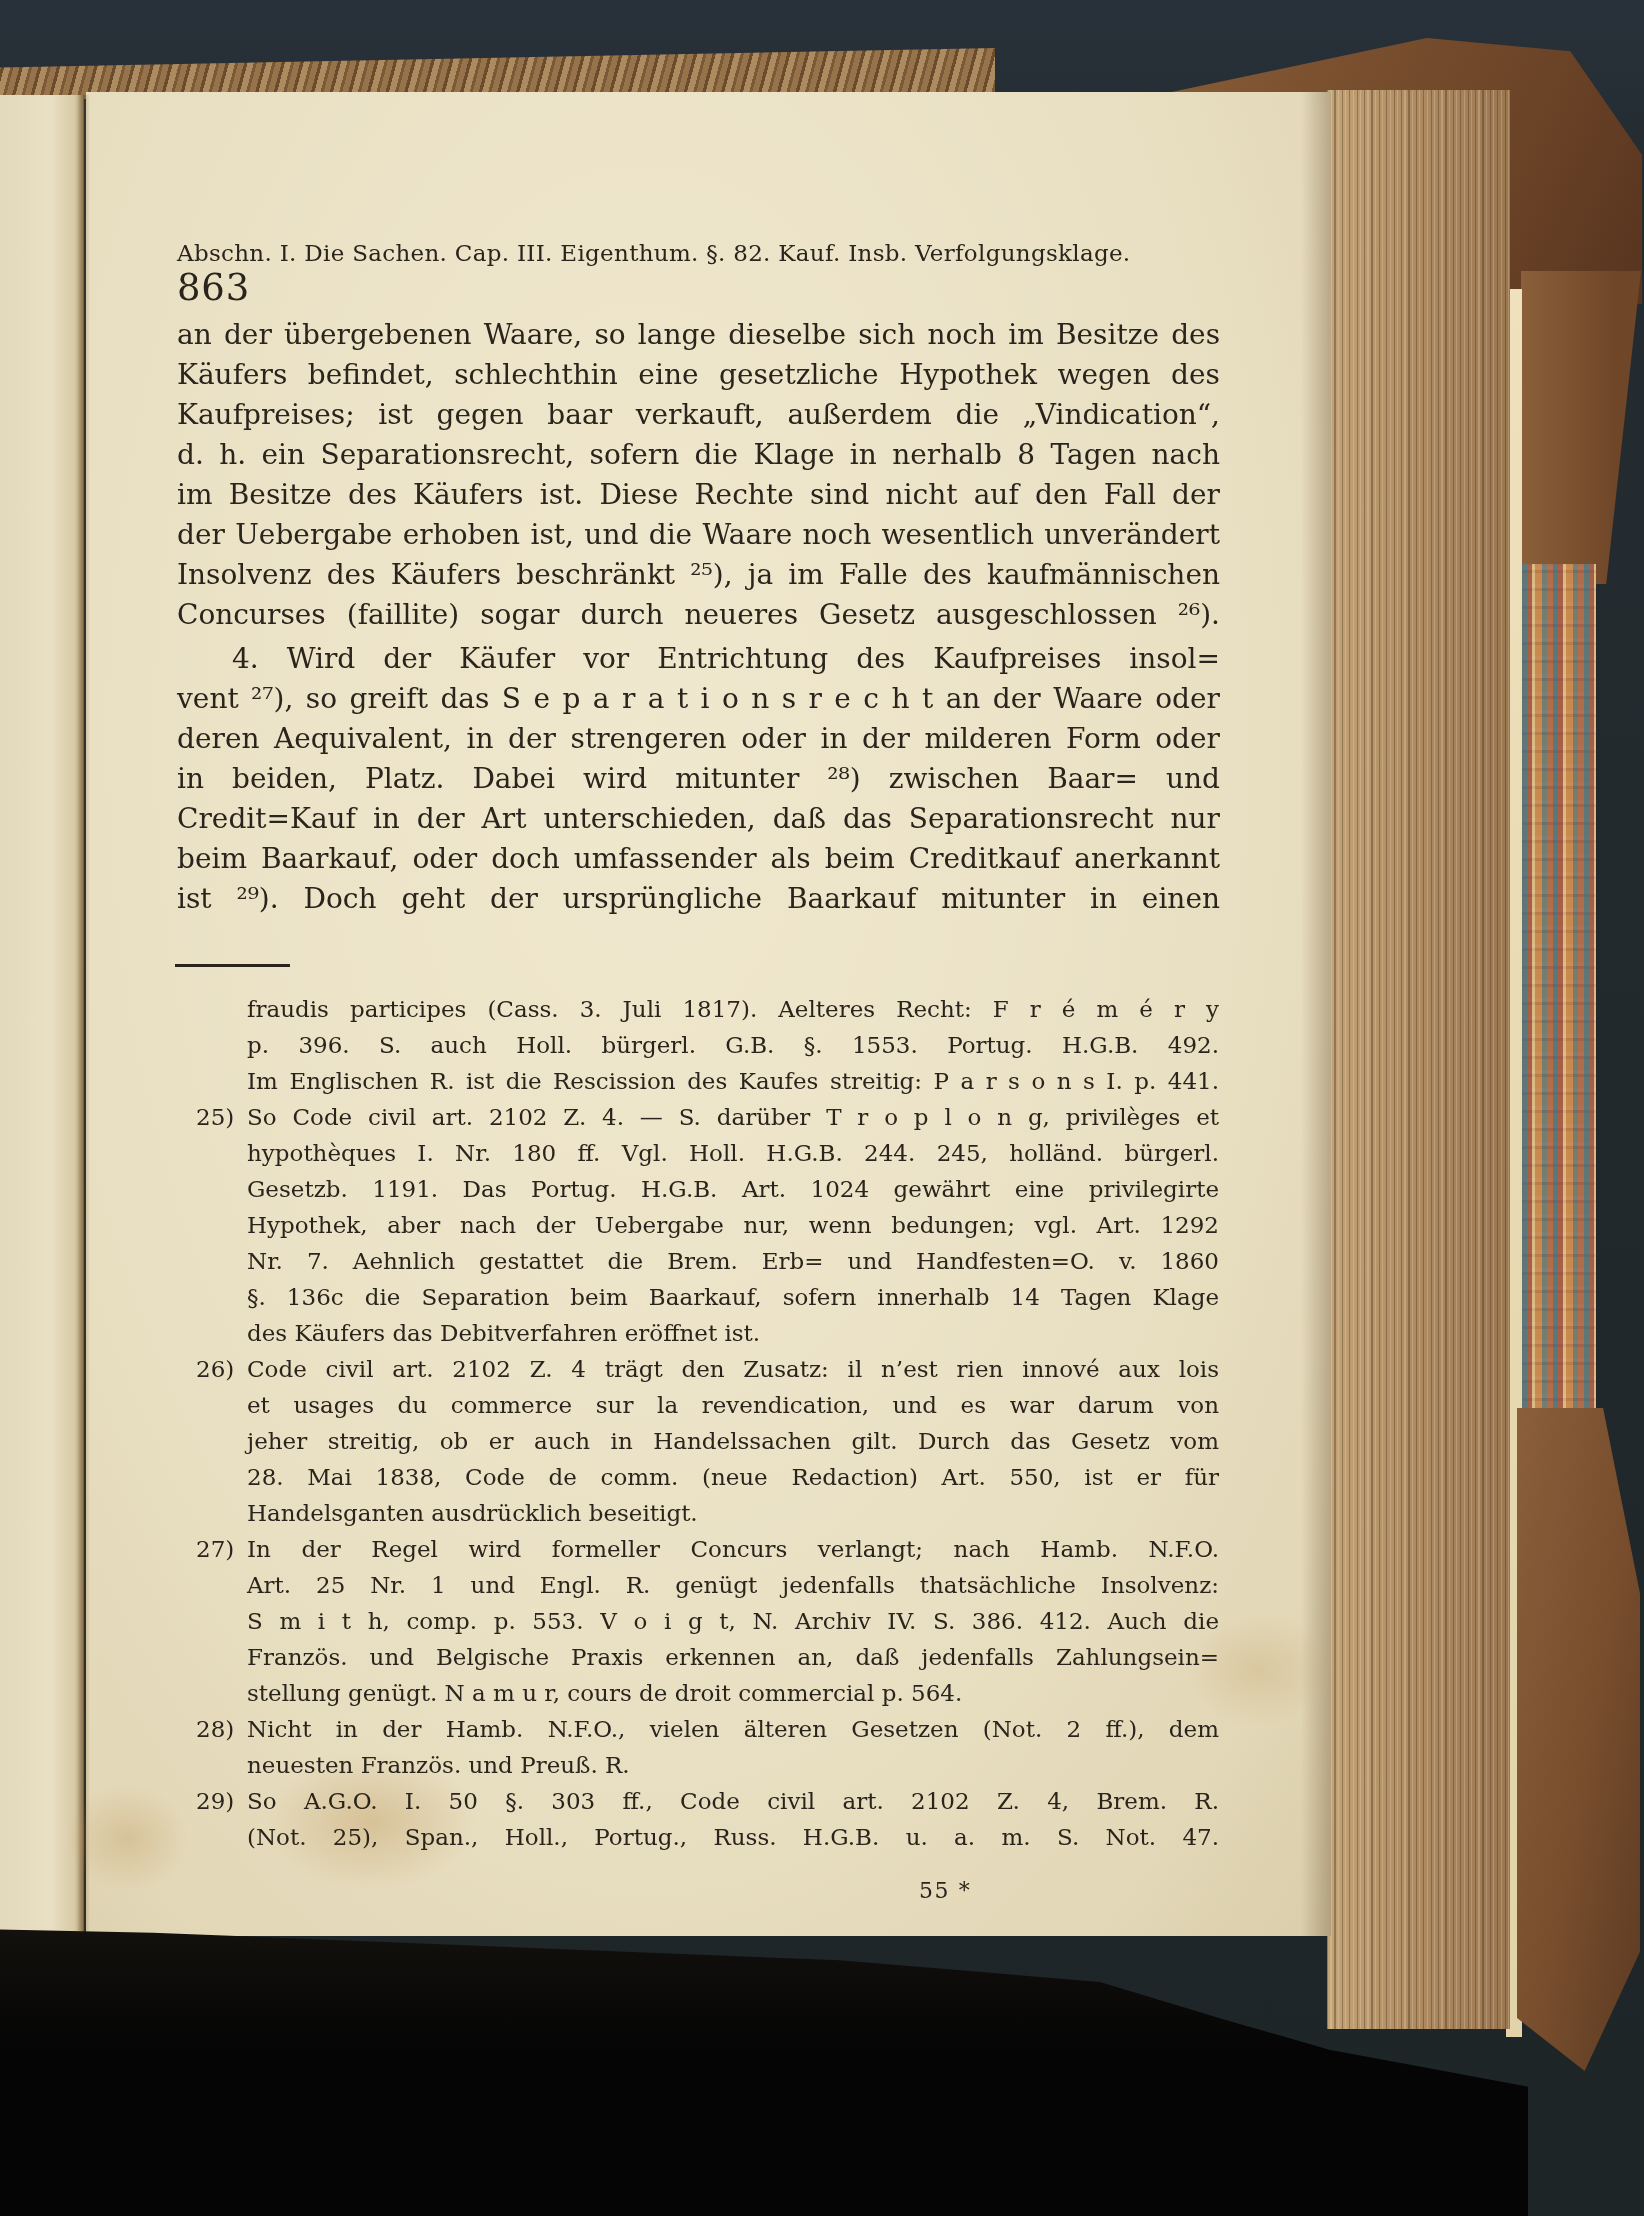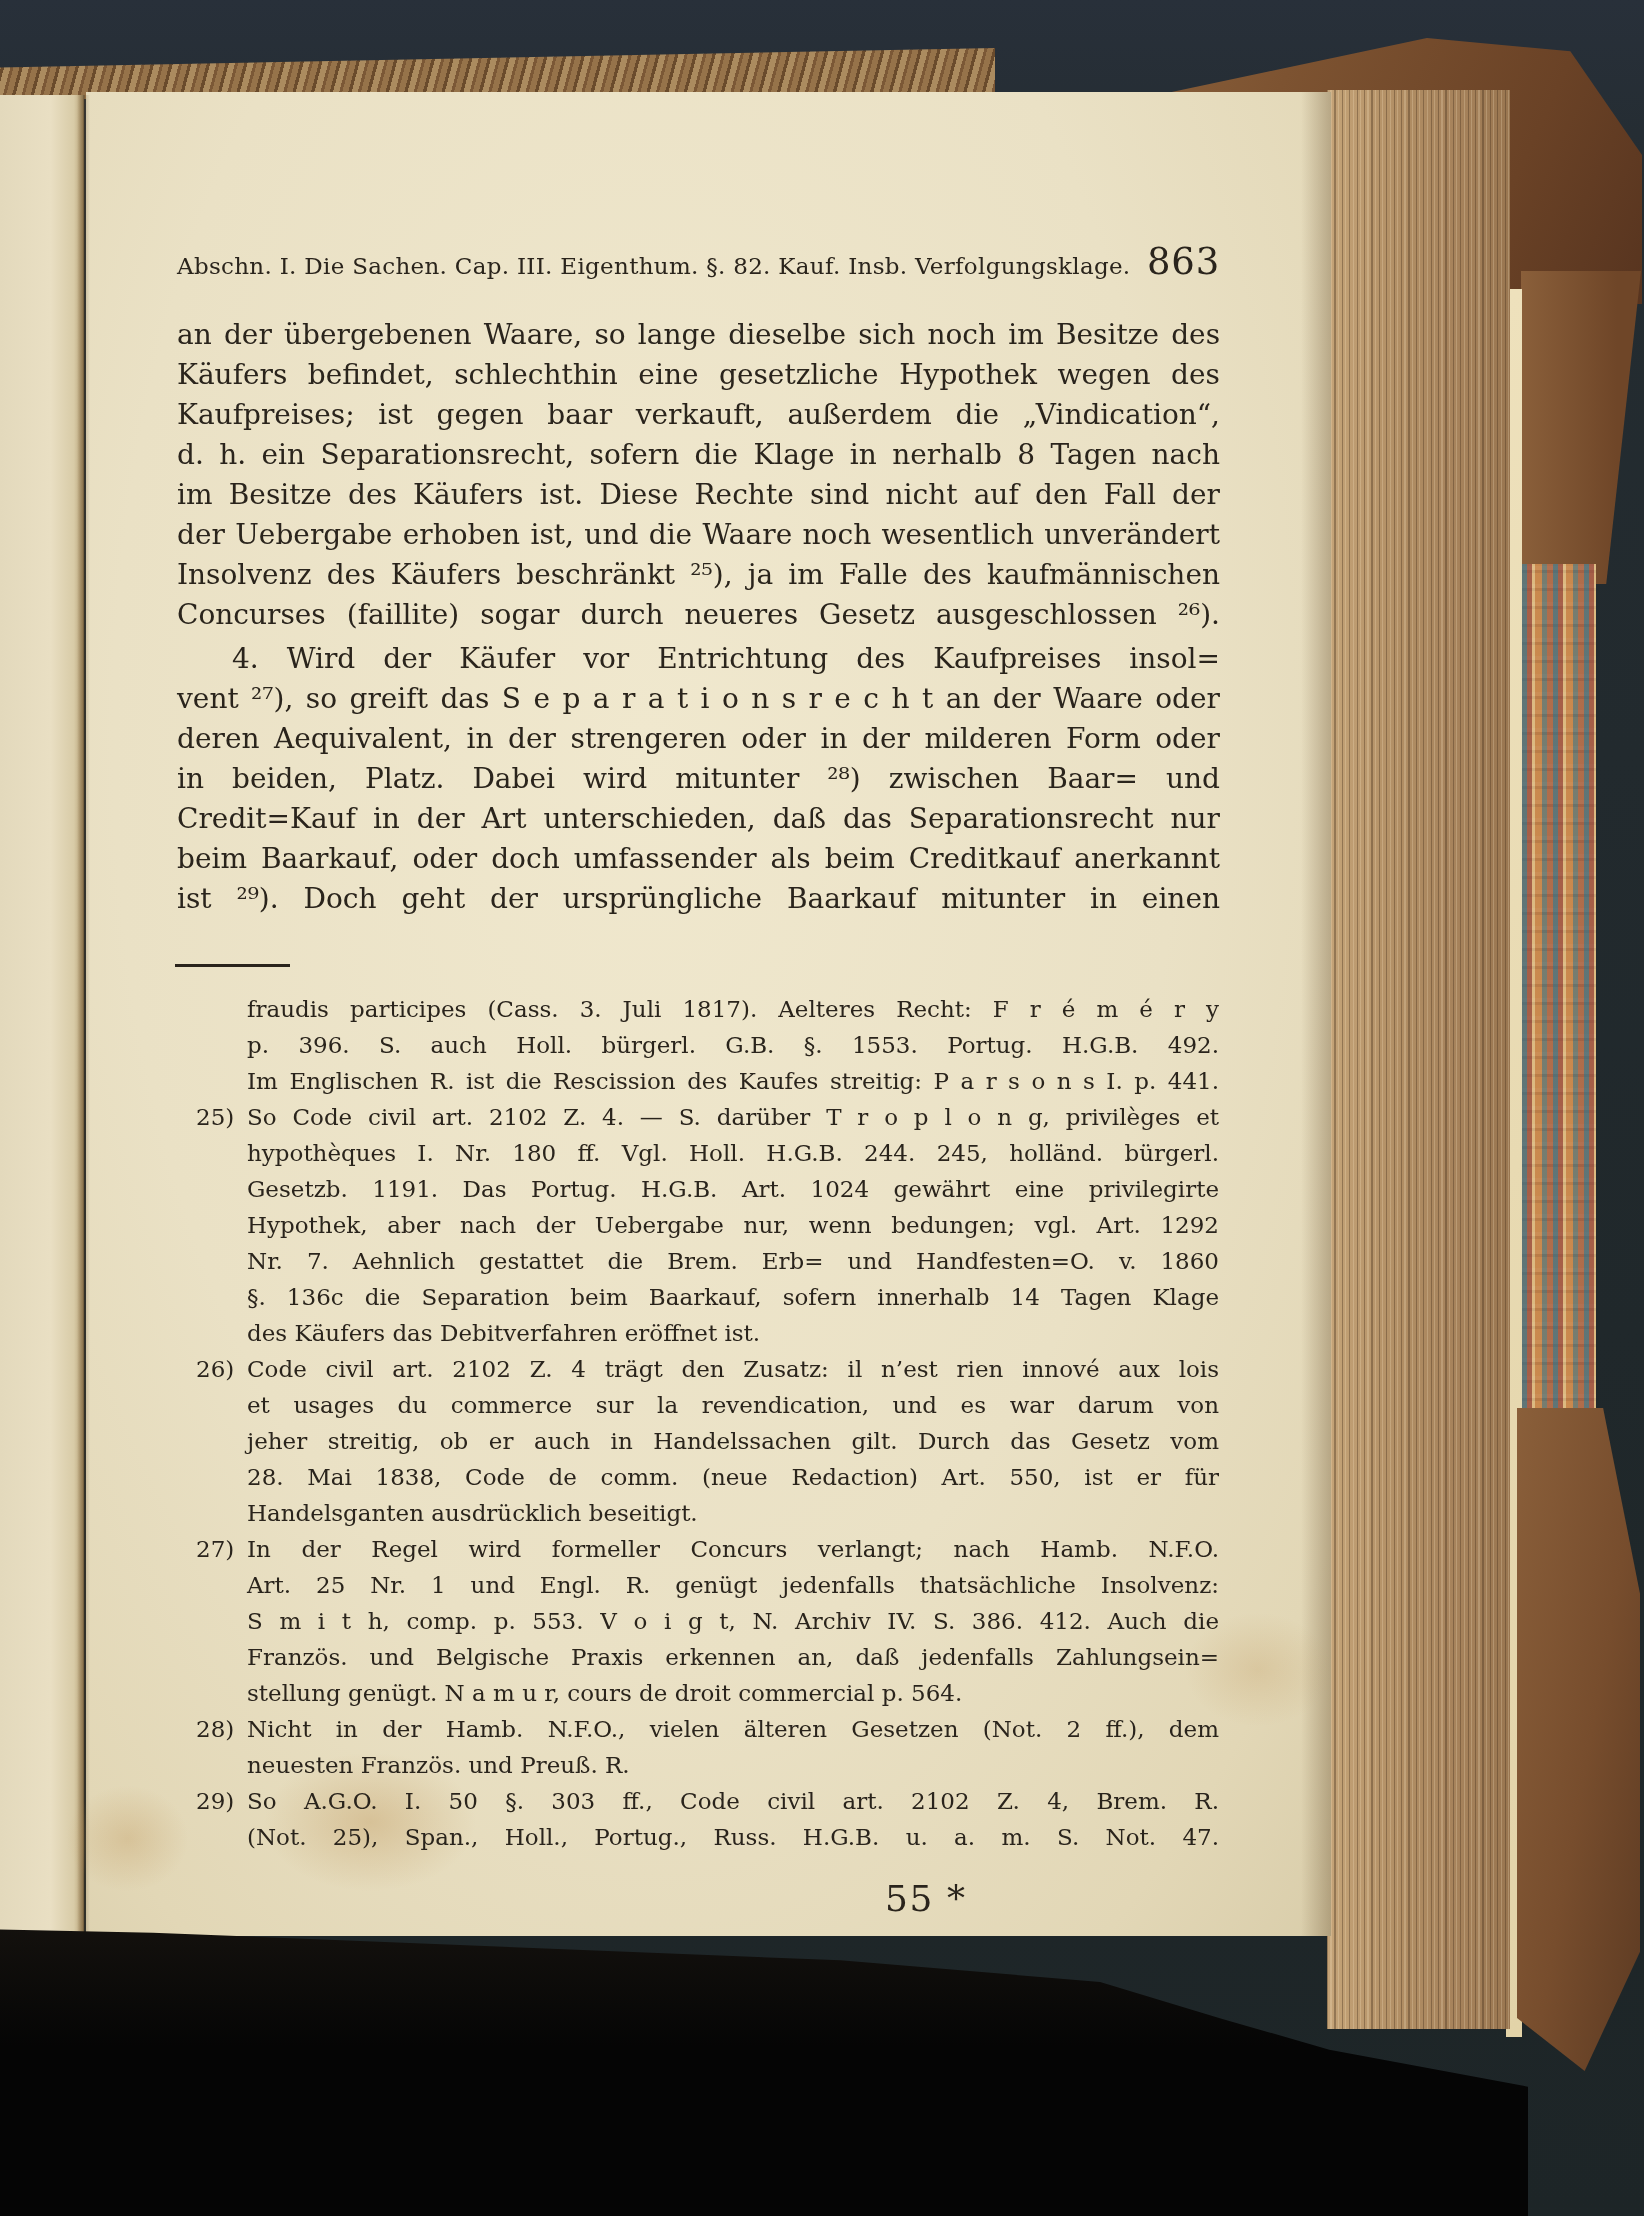--- a/index.html
+++ b/index.html
@@ -41,35 +41,35 @@
   .stain{position:absolute;z-index:5;border-radius:50%;}
   .stain.s1{left:263px;top:1752px;width:214px;height:140px;background:radial-gradient(ellipse,rgba(190,150,90,.38),rgba(190,150,90,0) 70%);}
   .stain.s2{left:66px;top:1785px;width:123px;height:107px;background:radial-gradient(ellipse,rgba(190,150,90,.32),rgba(190,150,90,0) 70%);}
   .stain.s3{left:1184px;top:1612px;width:148px;height:115px;background:radial-gradient(ellipse,rgba(190,150,90,.25),rgba(190,150,90,0) 70%);}
   .shadow-bottom{position:absolute;left:0;top:1908px;width:1528px;height:308px;z-index:6;
     background:linear-gradient(180deg,#16130f,#050505 45%);
     clip-path:polygon(0 7%,10% 8%,55% 17%,72% 24%,80% 36%,87% 46%,100% 58%,100% 100%,0 100%);}
   
   .print{color:#2a241c;z-index:7;}
   .header{position:absolute;left:177px;top:240px;width:1043px;display:flex;
-          justify-content:space-between;align-items:baseline;}
+          justify-content:space-between;align-items:baseline;flex-direction:column;}
   .header .ht{font-size:23px;letter-spacing:0.3px;}
   .header .pn{font-size:37px;letter-spacing:0.8px;}
   .body-text{position:absolute;left:177px;top:315px;width:1043px;
              font-size:28px;line-height:40px;}
   .para+.para{margin-top:4px;}
   .tl{text-align:justify;text-align-last:justify;}
   .tl.first{padding-left:55px;}
   .tl.last{text-align-last:left;}
   .rule{position:absolute;left:175px;top:964px;width:115px;height:3.3px;background:#2a241c;z-index:7;}
   .footnotes{position:absolute;left:247px;top:991px;width:972px;
              font-size:23px;line-height:36px;}
   .fnblock{position:relative;}
   .fnnum{position:absolute;left:-51px;top:0;width:48px;}
-  .signature{position:absolute;left:885px;top:1878px;font-size:36px;letter-spacing:1.6px;}
+  .signature{position:absolute;left:919px;top:1878px;font-size:22px;letter-spacing:1.6px;}
 </style>
 </head>
 <body>
 
 <div class="stage">
 
   <div class="top-edge"></div>
   <div class="board-top"></div>
   <div class="board-right-upper"></div>
   <div class="endpaper"></div>

